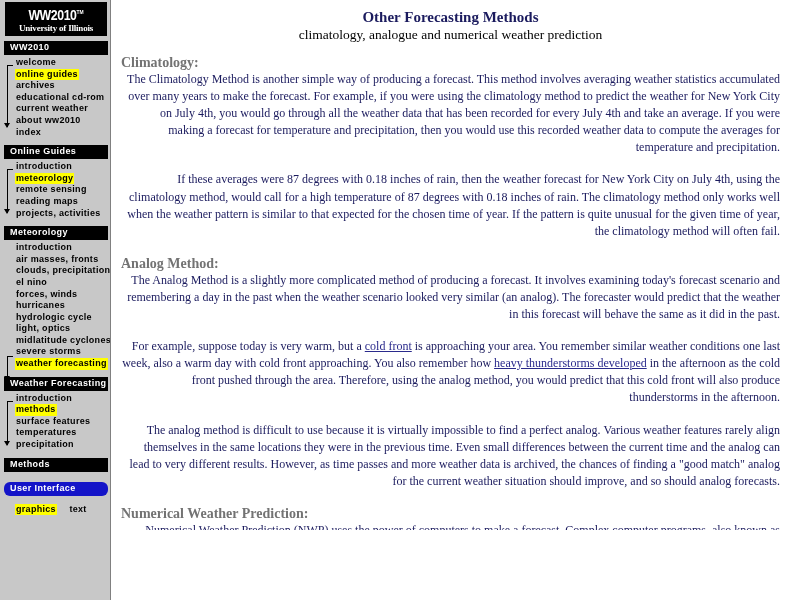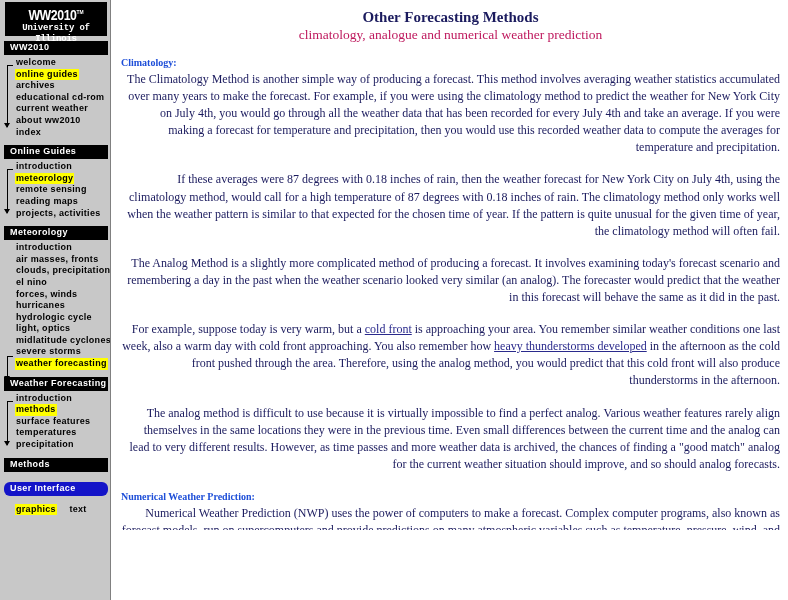--- a/index.html
+++ b/index.html
@@ -46,21 +46,21 @@
     display: block;
     transform: scaleX(0.82);
   }
   .logo-tm {
     font-size: 6px;
     vertical-align: super;
     font-weight: bold;
     letter-spacing: 0;
   }
   .logo-sub {
-    font-family: Liberation Mono, monospace;
+    font-family: Liberation Serif, serif;
     font-weight: bold;
     font-size: 9px;
     line-height: 11px;
     display: block;
     letter-spacing: -0.2px;
   }
 
   .nav-block {
     position: relative;
     margin: 0 2px 0 4px;
@@ -137,28 +137,28 @@
   .page-title {
     font-size: 15px;
     font-weight: bold;
     color: #1b1b5e;
     line-height: 18px;
     margin: 2px 0 1px 0;
     font-family: "Liberation Serif", "DejaVu Serif", serif;
   }
   .page-subtitle {
     font-size: 13.5px;
-    color: #be185d;
+    color: #000000;
     line-height: 16px;
     font-family: "Liberation Serif", "DejaVu Serif", serif;
   }
   .sec-head {
-    font-size: 10px;
-    font-weight: bold;
-    color: #1d4ed8;
+    font-size: 14px;
+    font-weight: bold;
+    color: #737373;
     line-height: 17px;
     margin: 0;
   }
   p.body {
     font-size: 12px;
     line-height: 17.1px;
     color: #1b1b5e;
     margin: 0 0 15px 0;
     text-align: right;
     font-family: "Liberation Serif", "DejaVu Serif", serif;
@@ -273,20 +273,21 @@
 
     <div id="title-area">
       <div class="page-title">Other Forecasting Methods</div>
       <div class="page-subtitle">climatology, analogue and numerical weather prediction</div>
     </div>
 
     <div class="sec-head">Climatology:</div>
     <p class="body">The Climatology Method is another simple way of producing a forecast. This method involves averaging weather statistics accumulated over many years to make the forecast. For example, if you were using the climatology method to predict the weather for New York City on July 4th, you would go through all the weather data that has been recorded for every July 4th and take an average. If you were making a forecast for temperature and precipitation, then you would use this recorded weather data to compute the averages for temperature and precipitation.</p>
     <p class="body">If these averages were 87 degrees with 0.18 inches of rain, then the weather forecast for New York City on July 4th, using the climatology method, would call for a high temperature of 87 degrees with 0.18 inches of rain. The climatology method only works well when the weather pattern is similar to that expected for the chosen time of year. If the pattern is quite unusual for the given time of year, the climatology method will often fail.</p>
 
+    <div class="sec-head">Analog Method:</div>
     <p class="body">The Analog Method is a slightly more complicated method of producing a forecast. It involves examining today's forecast scenario and remembering a day in the past when the weather scenario looked very similar (an analog). The forecaster would predict that the weather in this forecast will behave the same as it did in the past.</p>
 
     <p class="body"><span>For example, suppose today is very warm, but a </span><a class="link" href="#">cold front</a><span> is approaching your area. You remember similar weather conditions one last week, also a warm day with cold front approaching. You also remember how </span><a class="link" href="#">heavy thunderstorms developed</a><span> in the afternoon as the cold front pushed through the area. Therefore, using the analog method, you would predict that this cold front will also produce thunderstorms in the afternoon.</span></p>
 
     <p class="body">The analog method is difficult to use because it is virtually impossible to find a perfect analog. Various weather features rarely align themselves in the same locations they were in the previous time. Even small differences between the current time and the analog can lead to very different results. However, as time passes and more weather data is archived, the chances of finding a "good match" analog for the current weather situation should improve, and so should analog forecasts.</p>
 
     <div class="sec-head">Numerical Weather Prediction:</div>
     <p class="body">Numerical Weather Prediction (NWP) uses the power of computers to make a forecast. Complex computer programs, also known as forecast models, run on supercomputers and provide predictions on many atmospheric variables such as temperature, pressure, wind, and rainfall. A forecaster examines how the features predicted by the computer will interact to produce the day's weather.</p>
 
   </div>

